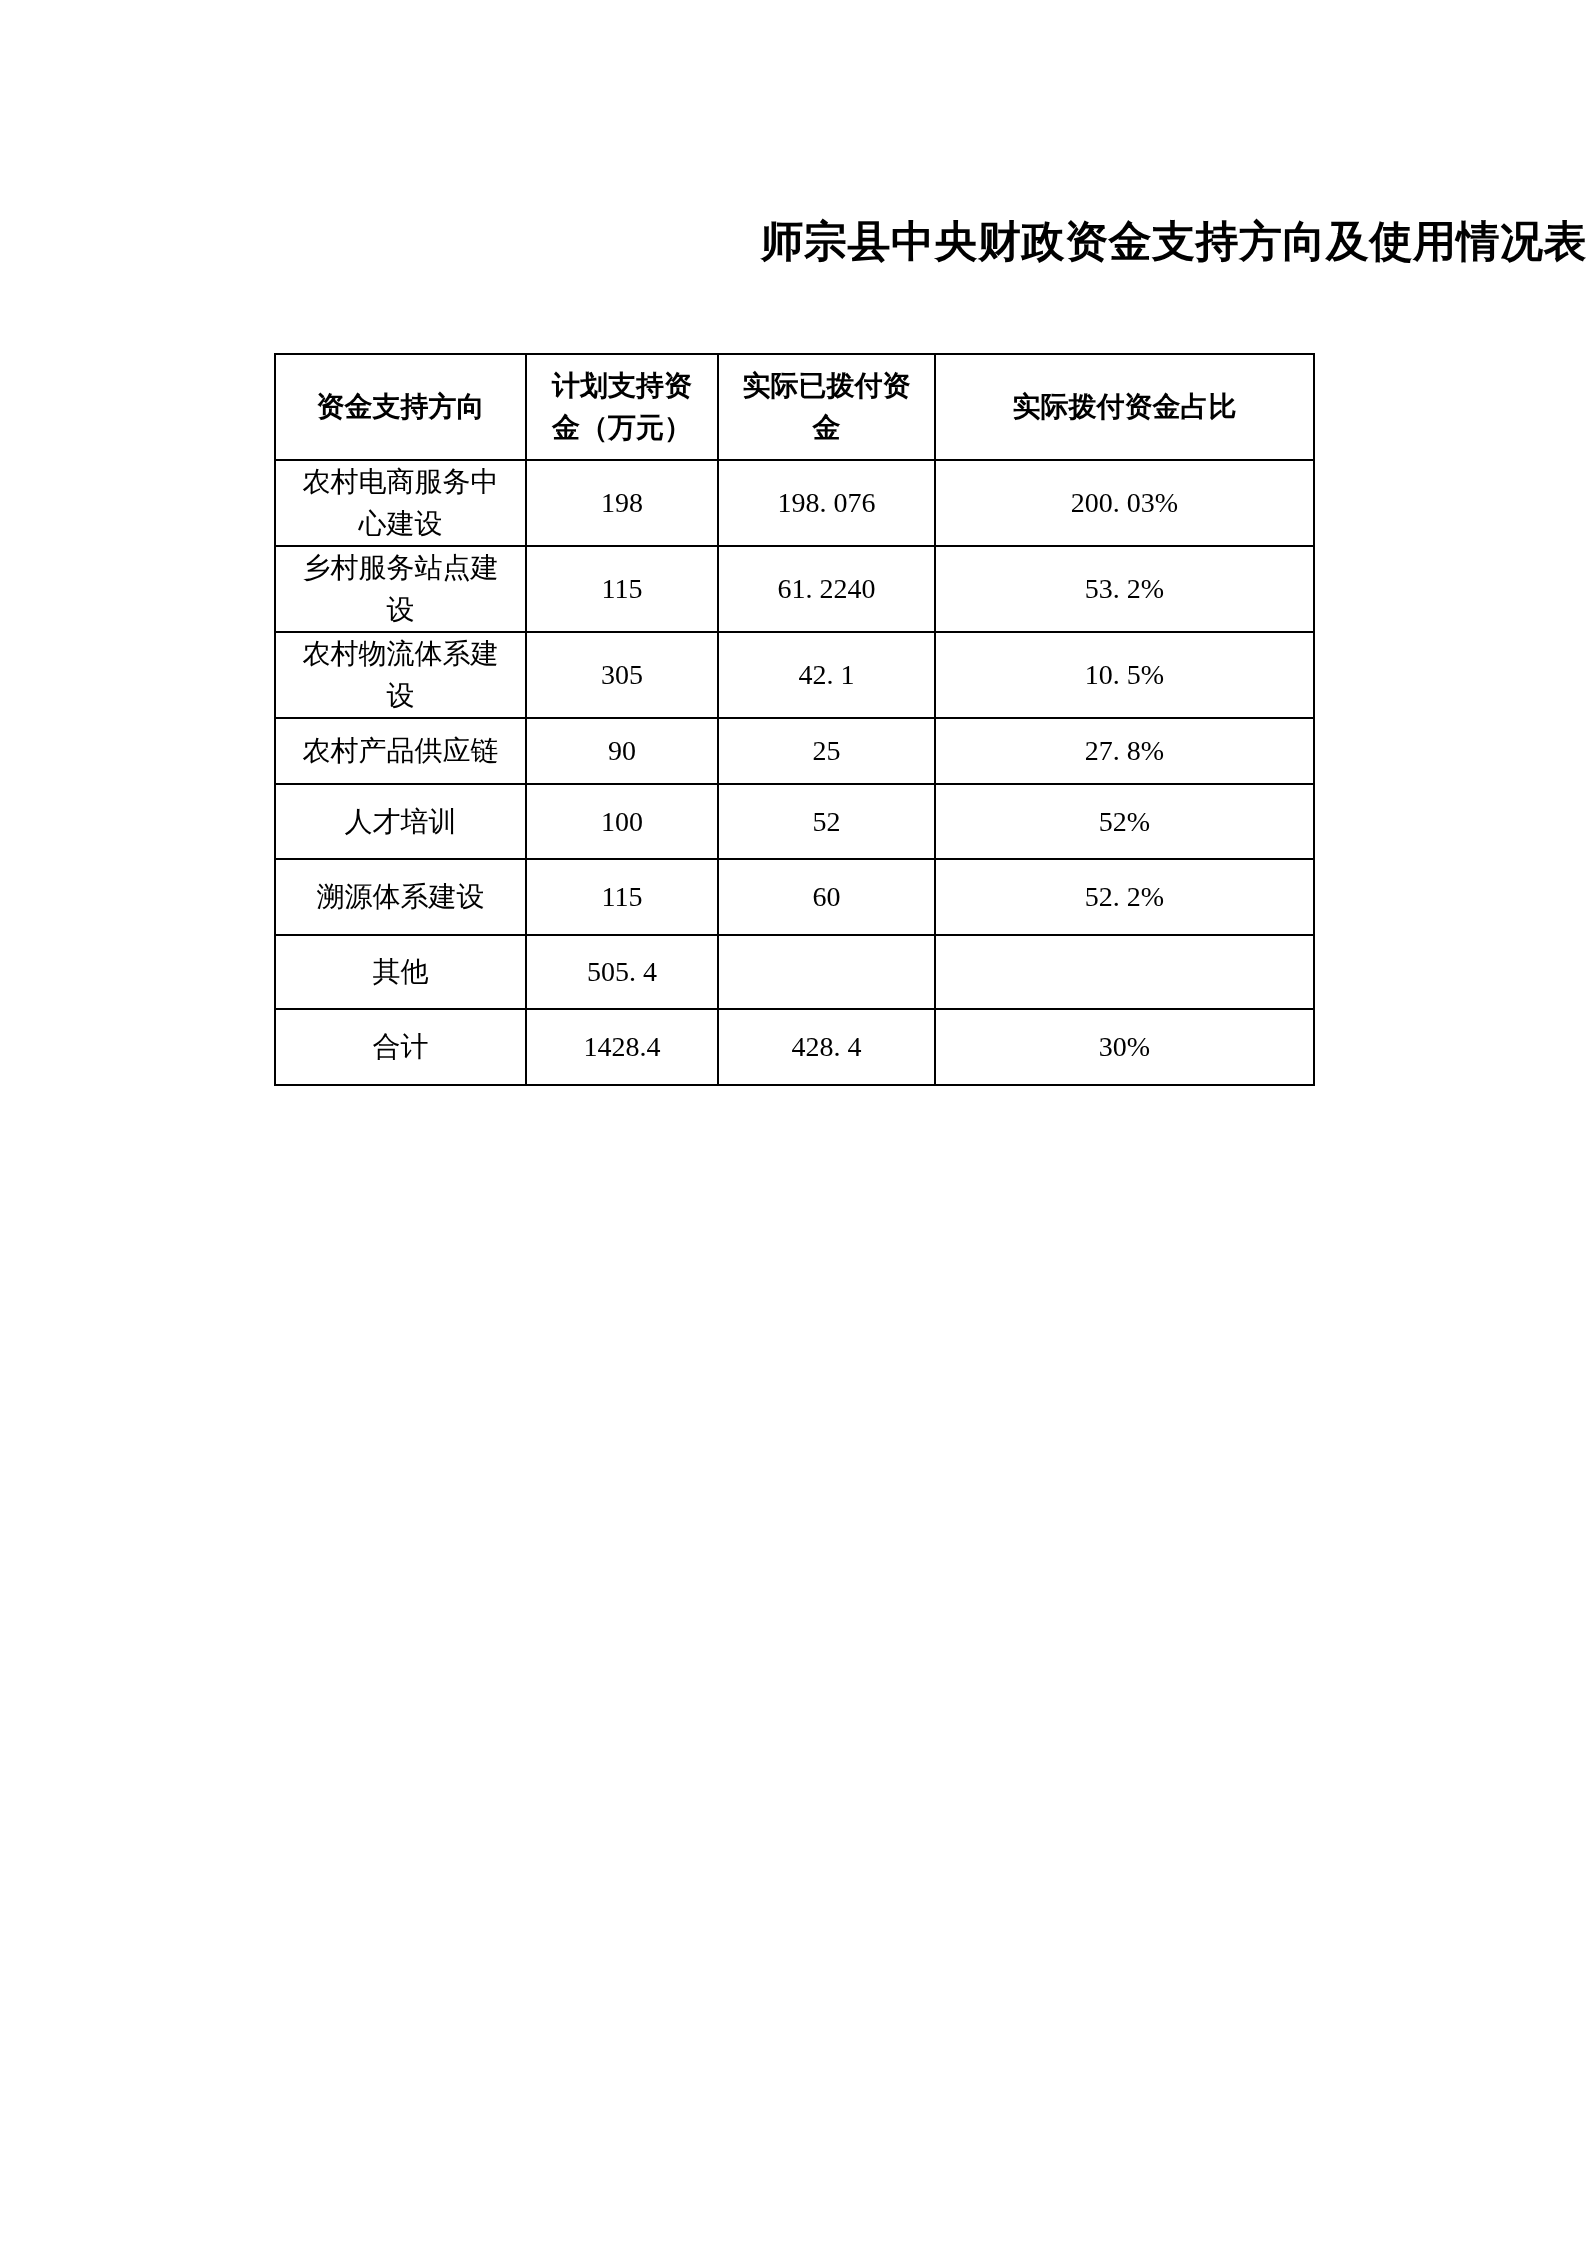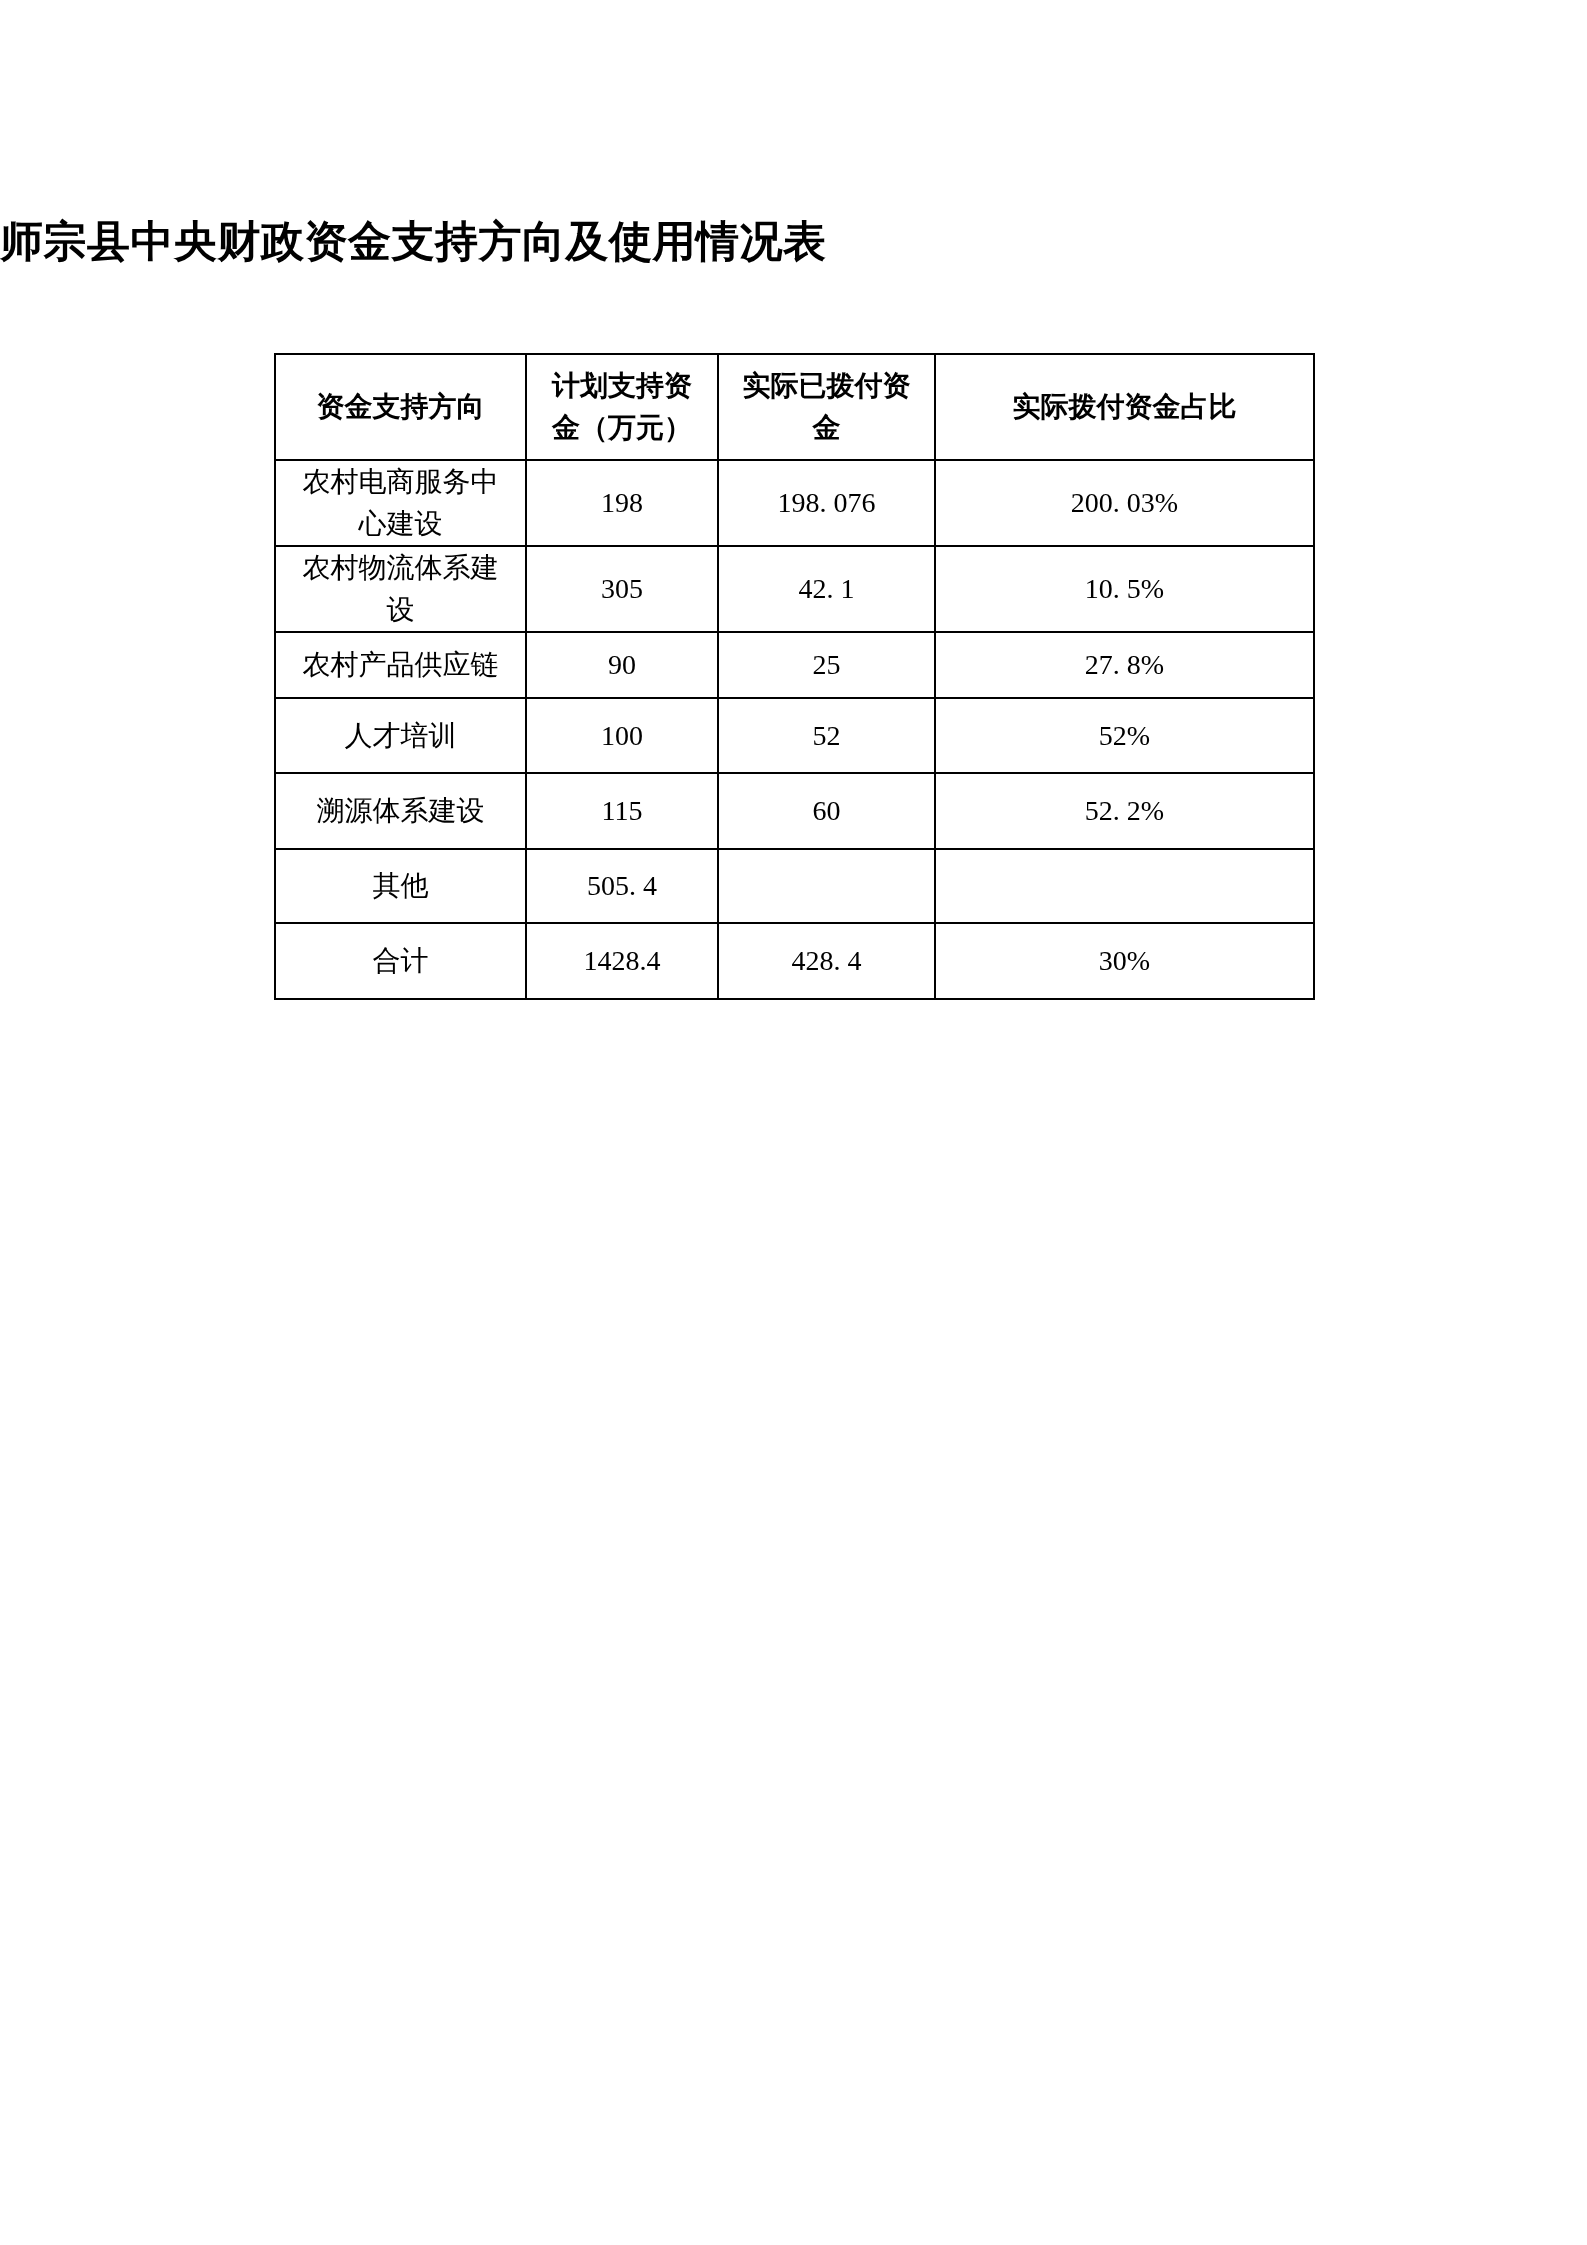--- a/index.html
+++ b/index.html
@@ -15,21 +15,21 @@
     overflow: hidden;
     font-family: "Liberation Serif", "DejaVu Serif", serif;
     color: #000000;
   }
   .title {
     position: absolute;
     top: 214px;
     left: 0;
     width: 100%;
     margin: 0;
-    text-align: left;
+    text-align: right;
     font-size: 43px;
     line-height: 56px;
     font-weight: bold;
     letter-spacing: 0.5px;
   }
   table.doc-table {
     position: absolute;
     left: 274px;
     top: 353px;
     width: 1039px;
@@ -82,20 +82,27 @@
     </tr>
 
     <tr style="height:85px">
       <td>农村电商服务中
 心建设</td>
       <td>198</td>
       <td>198. 076</td>
       <td>200. 03%</td>
     </tr>
 
+    <tr style="height:84px">
+      <td>乡村服务站点建
+设</td>
+      <td>115</td>
+      <td>61. 2240</td>
+      <td>53. 2%</td>
+    </tr>
 
     <tr style="height:86px">
       <td>农村物流体系建
 设</td>
       <td>305</td>
       <td>42. 1</td>
       <td>10. 5%</td>
     </tr>
 
     <tr style="height:66px">

